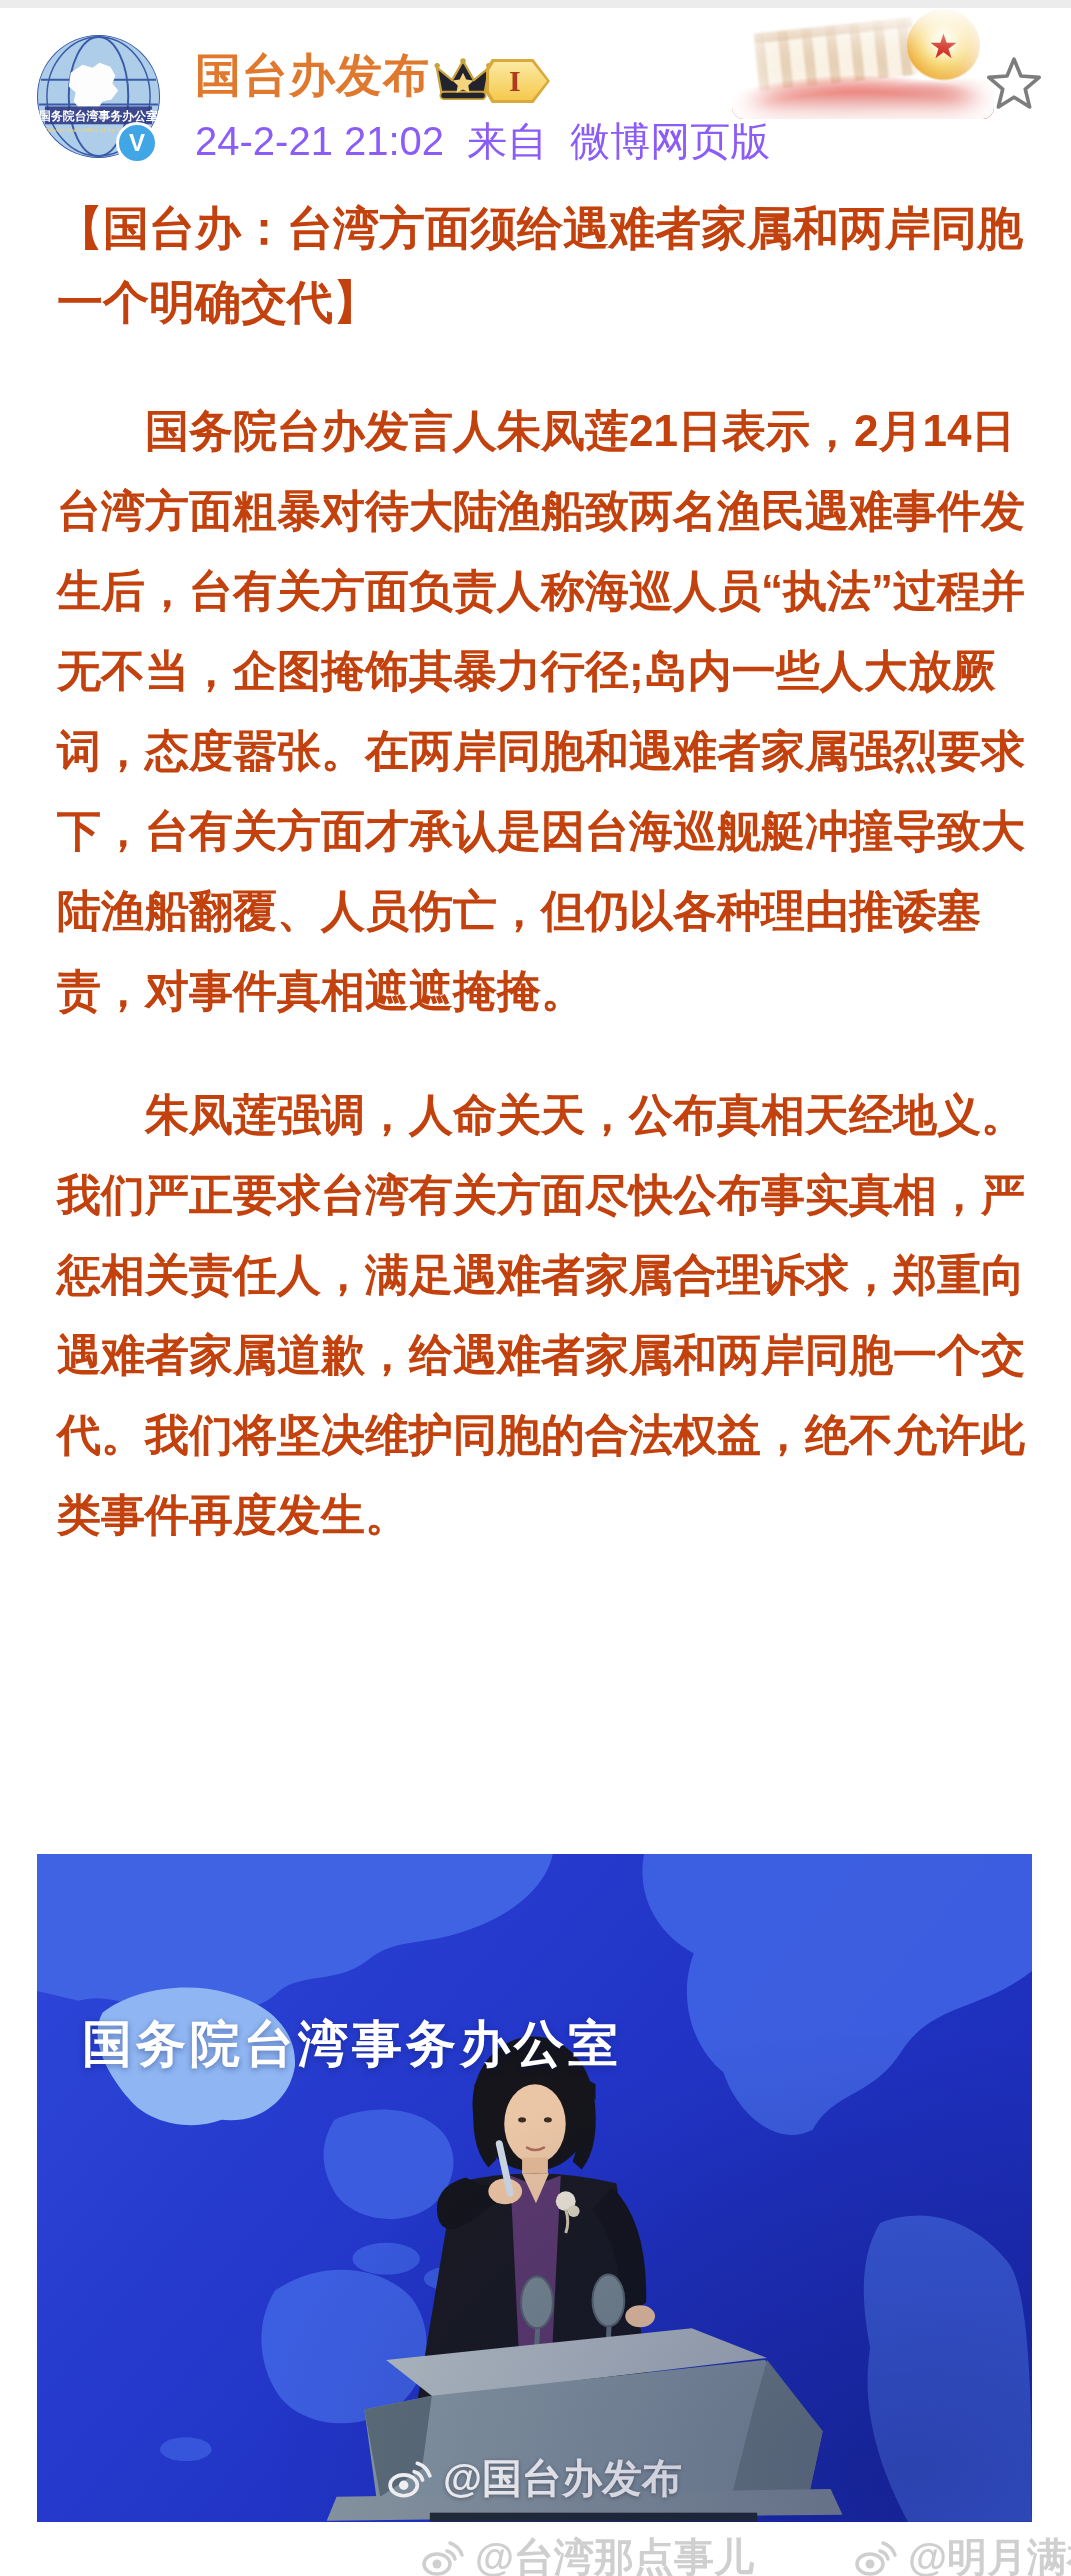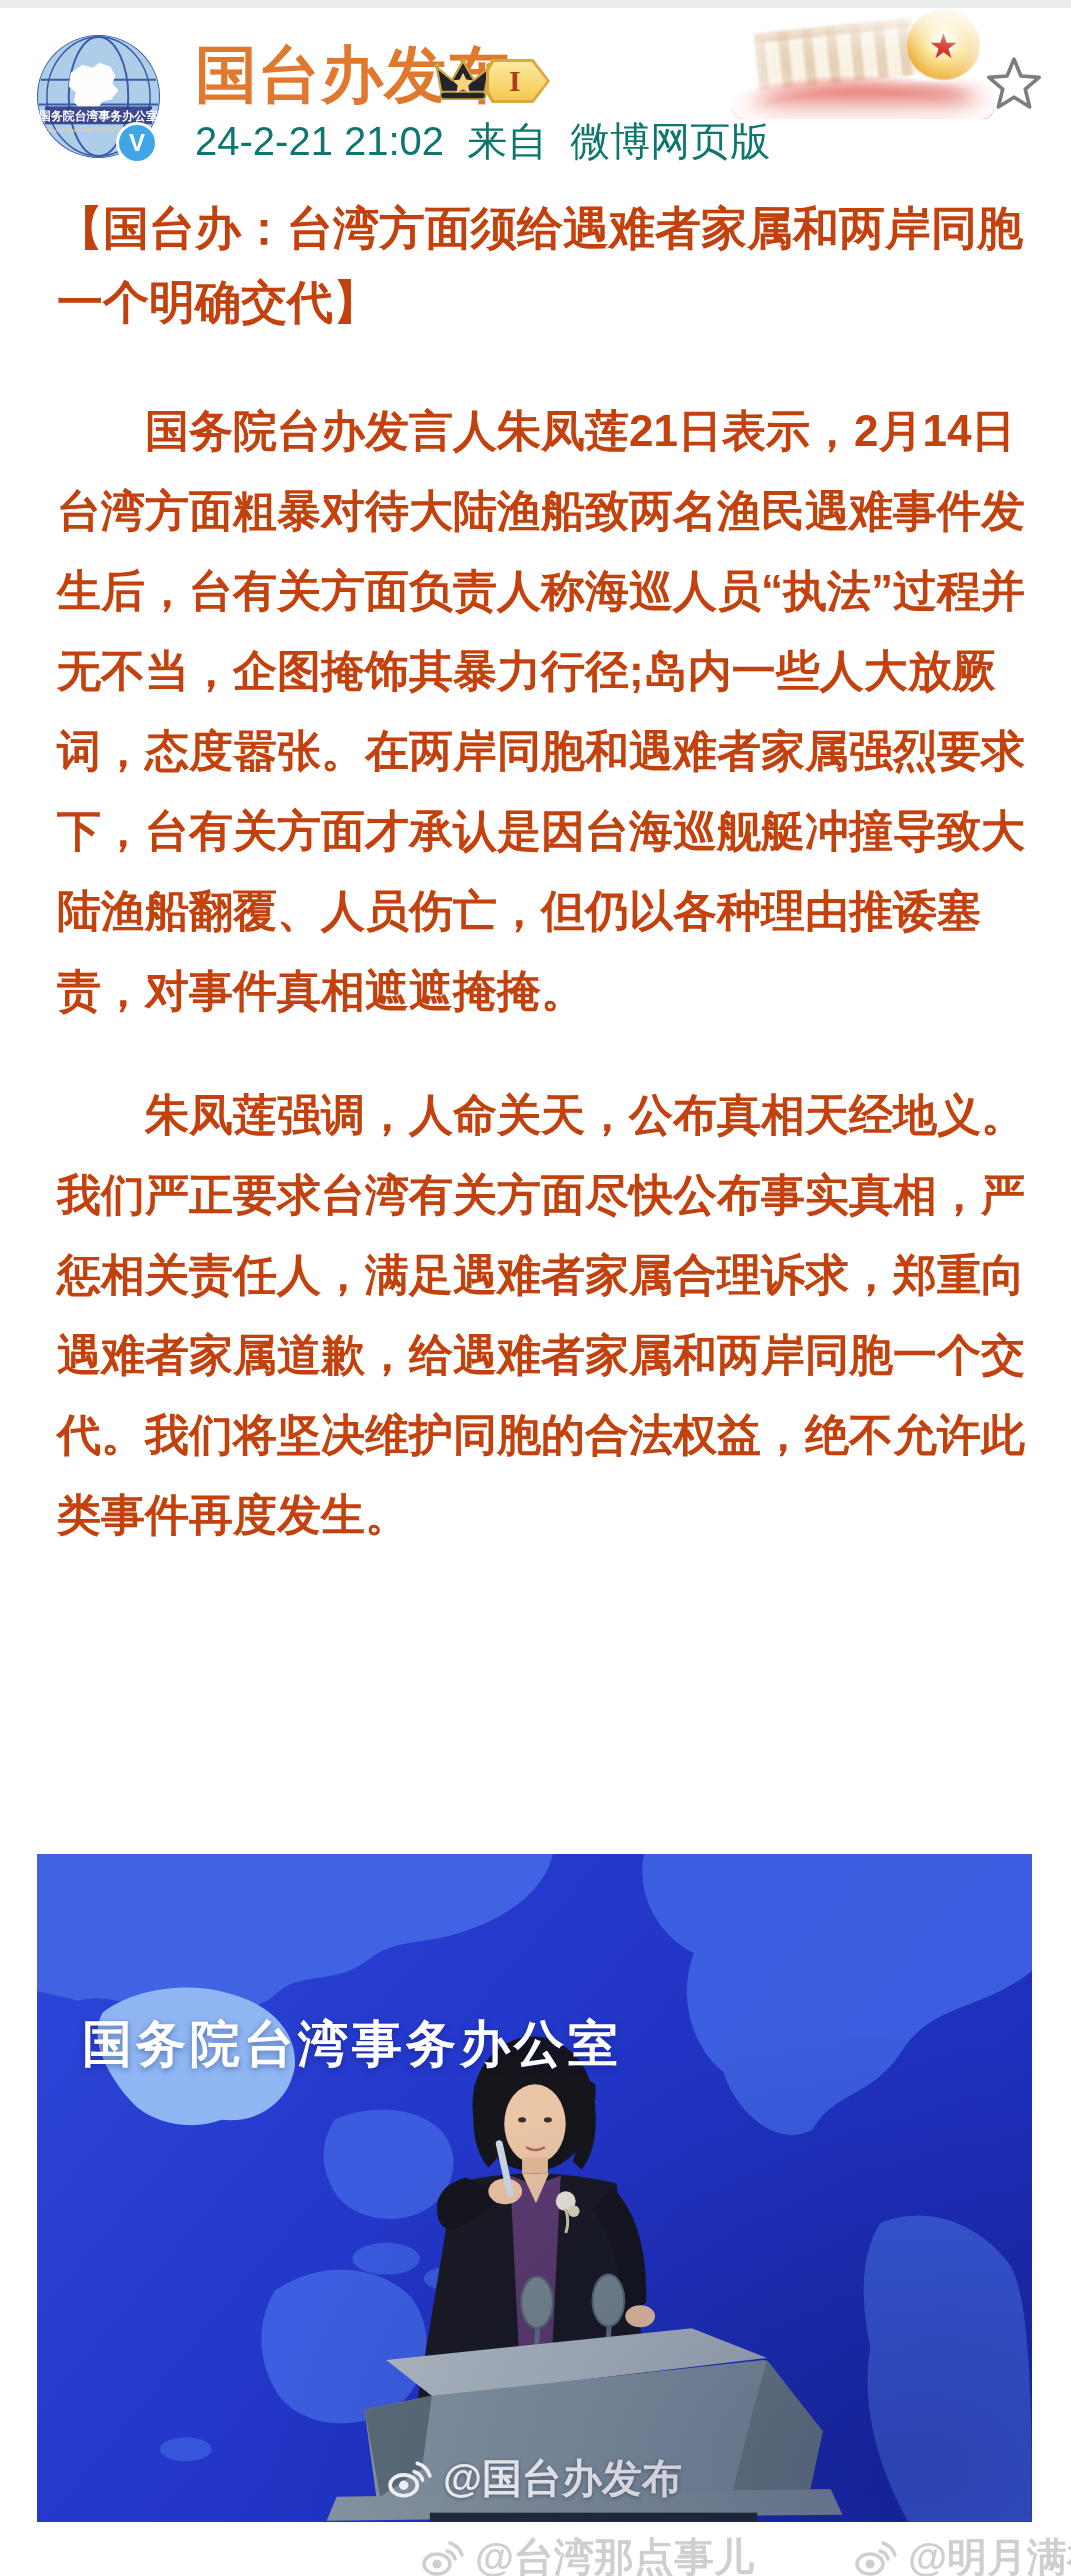--- a/index.html
+++ b/index.html
@@ -15,38 +15,38 @@
 
   
   .avatar-wrap{ position:absolute; left:37px; top:35px; width:123px; height:123px; }
   .avatar{ width:123px; height:123px; border-radius:50%; overflow:hidden; display:block; }
   .verified-badge{
     position:absolute; left:79px; top:87px; width:42px; height:42px; border-radius:50%;
     background:#41a6e5; border:3px solid #fff; color:#fff; font-weight:bold; font-size:24px;
     display:flex; align-items:center; justify-content:center;
   }
   .account-name{
-    position:absolute; left:195px; top:46px; font-size:62px; line-height:58px;
+    position:absolute; left:195px; top:46px; font-size:46px; line-height:58px;
     font-weight:600; color:#e0792d; letter-spacing:1px;
   }
   .badge-row{ position:absolute; left:434px; top:56px; height:50px; display:flex; align-items:center; }
   .badge-crown{ width:58px; height:48px; }
   .badge-level{
     position:relative; width:64px; height:44px; margin-left:-6px;
     clip-path:polygon(0 22%, 9% 0, 74% 0, 100% 50%, 74% 100%, 9% 100%, 0 78%);
     background:#d9a93c;
   }
   .badge-level-inner{
     position:absolute; inset:3px;
     clip-path:polygon(0 22%, 9% 0, 74% 0, 100% 50%, 74% 100%, 9% 100%, 0 78%);
     background:linear-gradient(180deg,#fce9a2,#f5c94f);
     display:flex; align-items:center; justify-content:flex-start; padding-left:20px;
     font-family:"Liberation Serif", serif; font-weight:bold; font-size:30px; color:#b03a1e;
   }
-  .meta-row{ position:absolute; left:195px; top:117px; font-size:40px; line-height:48px; color:#0f766e; }
+  .meta-row{ position:absolute; left:195px; top:117px; font-size:40px; line-height:48px; color:#8b5cf6; }
   .meta-row span{ margin-right:12px; }
 
   .decor-banner{ position:absolute; left:732px; top:9px; width:262px; height:110px; overflow:hidden; border-radius:12px; }
   .decor-building{
     position:absolute; left:24px; top:16px; width:159px; height:58px; opacity:.75;
     background:repeating-linear-gradient(90deg, rgba(198,152,92,.60) 0 10px, rgba(236,208,160,.38) 10px 24px);
     border-top:10px solid rgba(186,128,66,.55);
     transform:rotate(-6deg);
     filter:blur(1px);
   }

